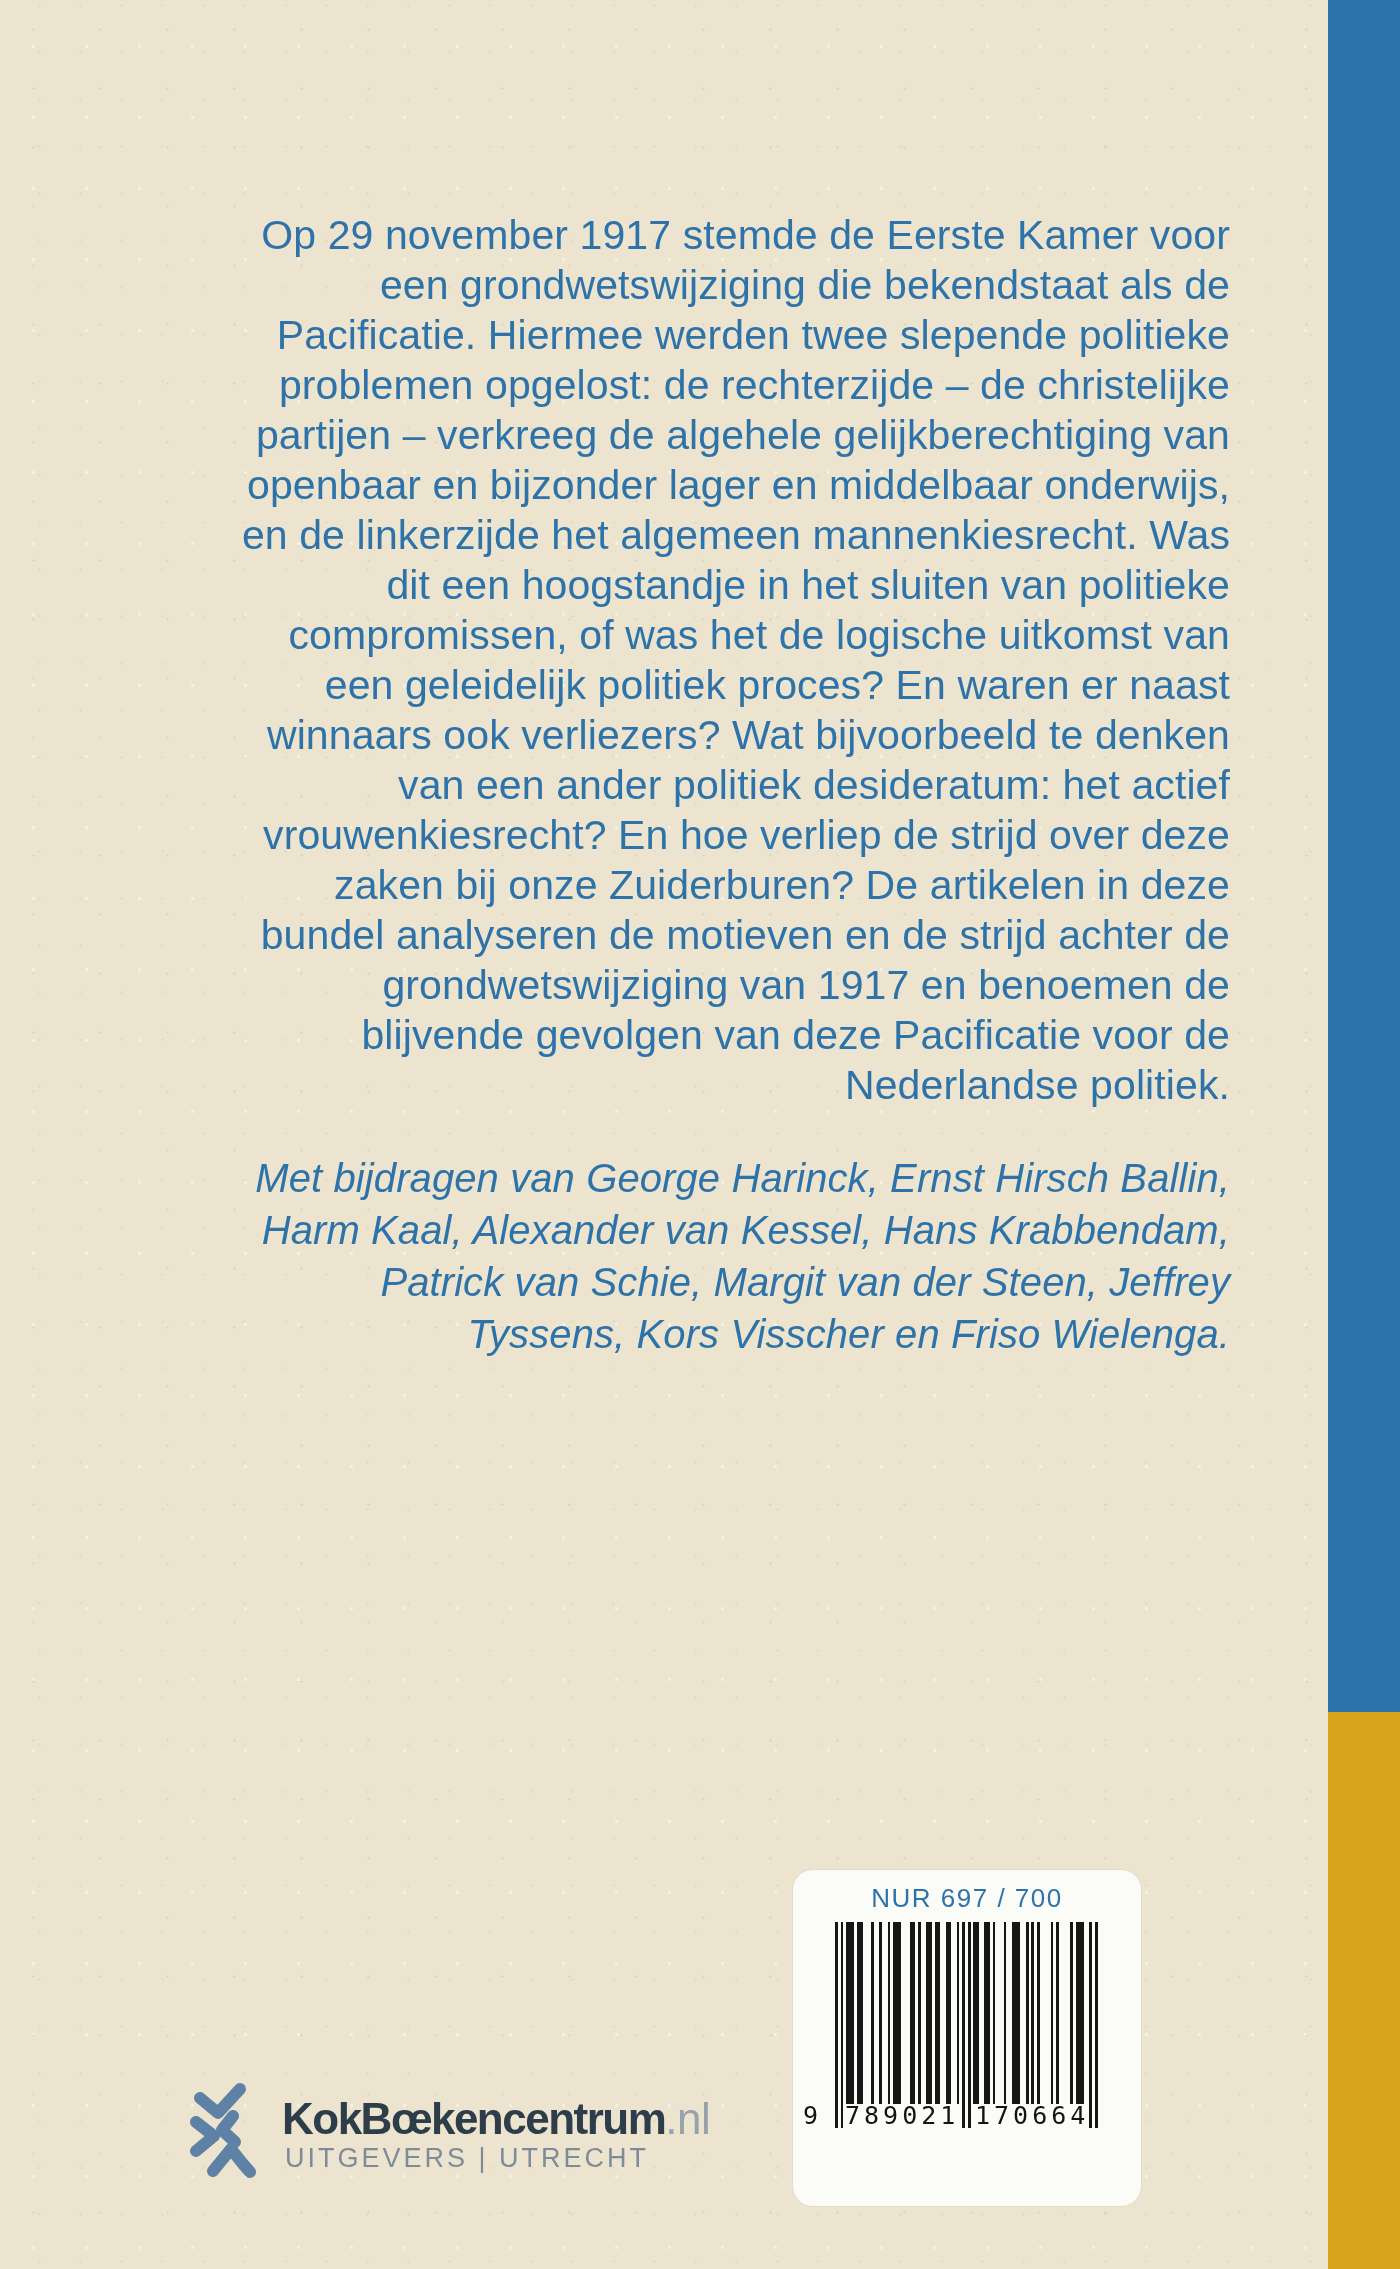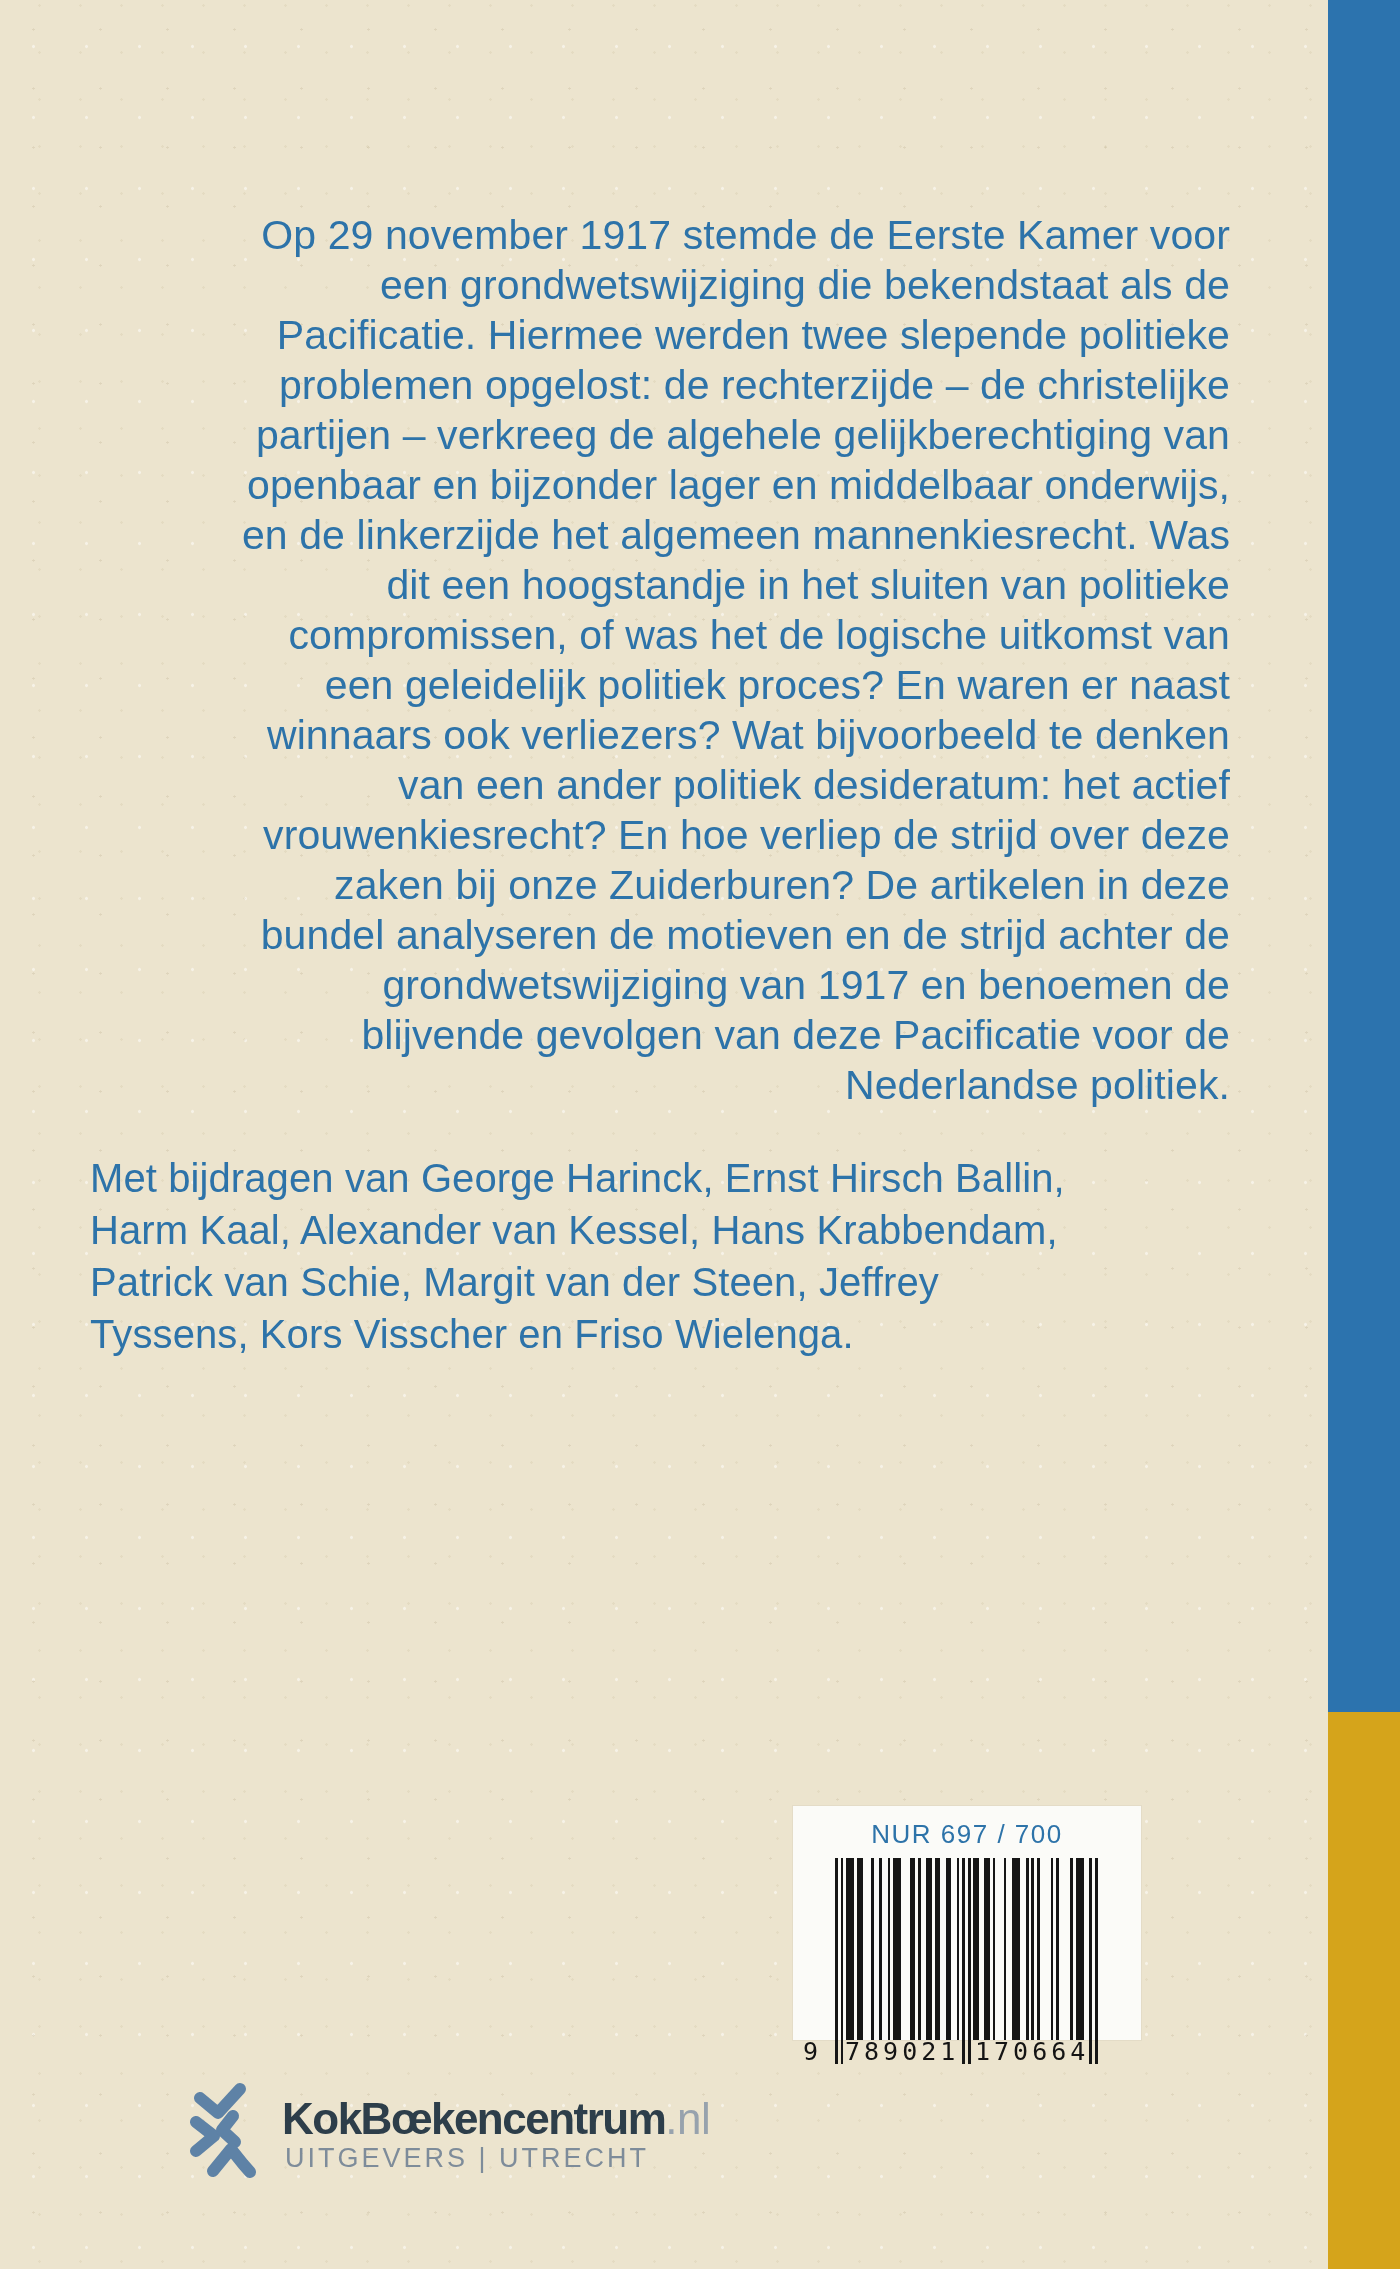--- a/index.html
+++ b/index.html
@@ -20,27 +20,27 @@
   .spine-blue{top:0;height:1712px;}
   .spine-yellow{top:1712px;height:557px;}
 
   .blurb{
     position:absolute;left:90px;top:210px;width:1140px;
     text-align:right;font-size:41px;line-height:50px;
     letter-spacing:0.1px;
   }
   .contributors{
     position:absolute;left:90px;top:1152px;width:1140px;
-    text-align:left;
+    text-align:right;font-style:italic;
     font-size:40px;line-height:52px;letter-spacing:0.1px;
   }
 
   .barcode-box{
-    position:absolute;left:793px;top:1806px;width:348px;height:234px;
-    background:#fbfbf8;box-shadow:0 0 0 1px rgba(0,0,0,0.03);
+    position:absolute;left:793px;top:1870px;width:348px;height:336px;
+    background:#fbfbf8;box-shadow:0 0 0 1px rgba(0,0,0,0.03);border-radius:20px;
   }
   .nur{
     margin-top:13px;text-align:center;
     font-size:26px;letter-spacing:1.5px;
   }
   .bars{position:relative;width:264px;height:206px;margin:8px auto 0;}
   .modules{display:flex;align-items:flex-start;height:206px;}
   .m{flex:0 0 2.78px;height:182px;}
   .m.b{background:#161616;}
   .m.tall{height:206px;}

